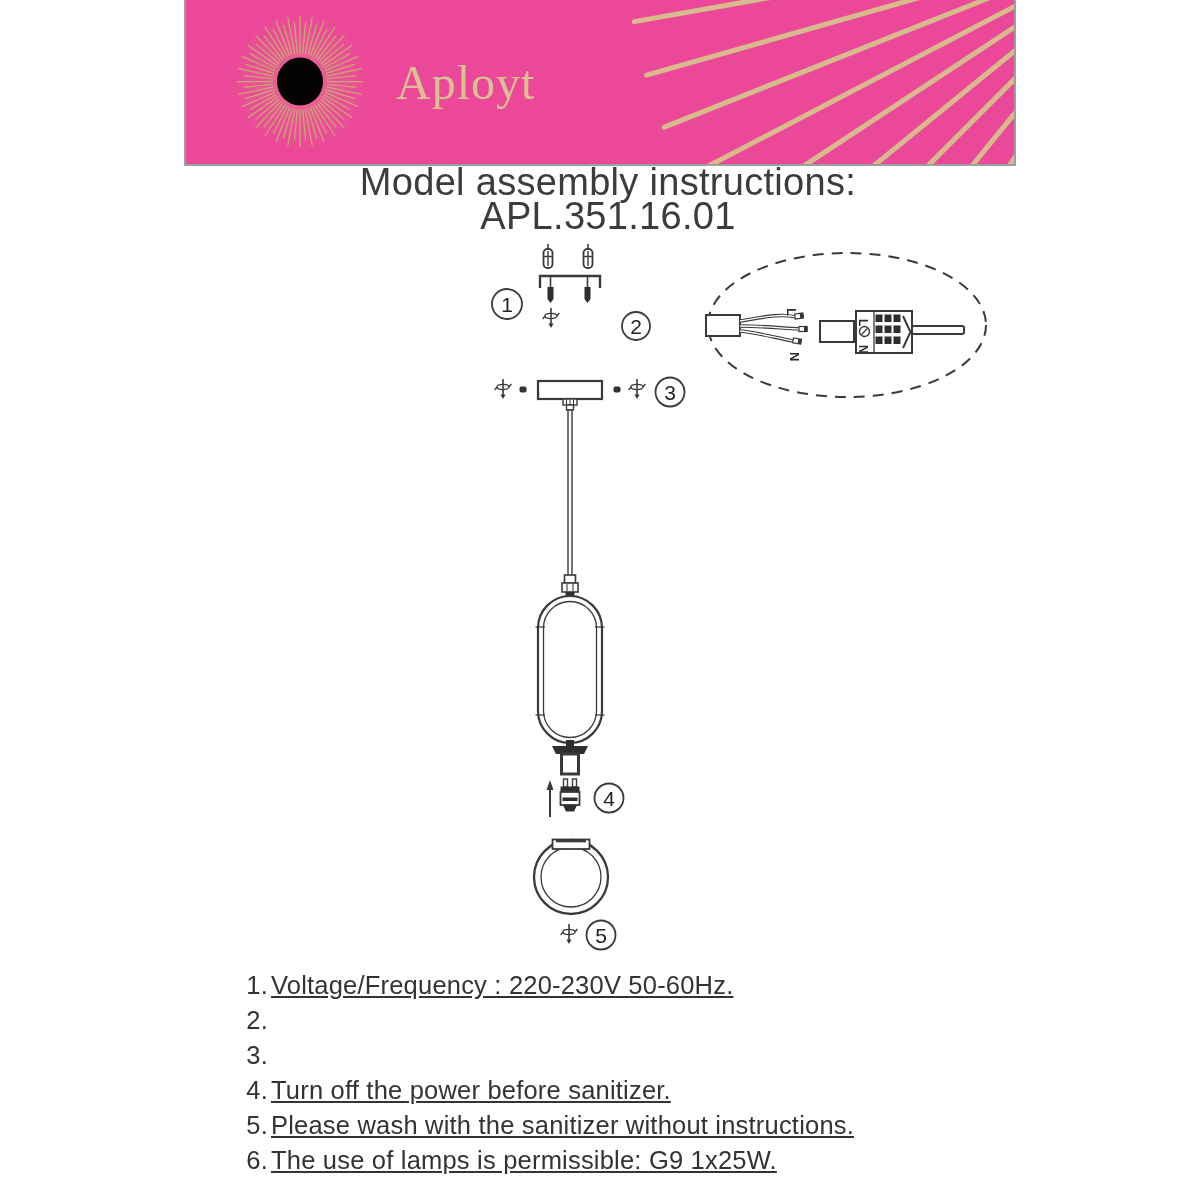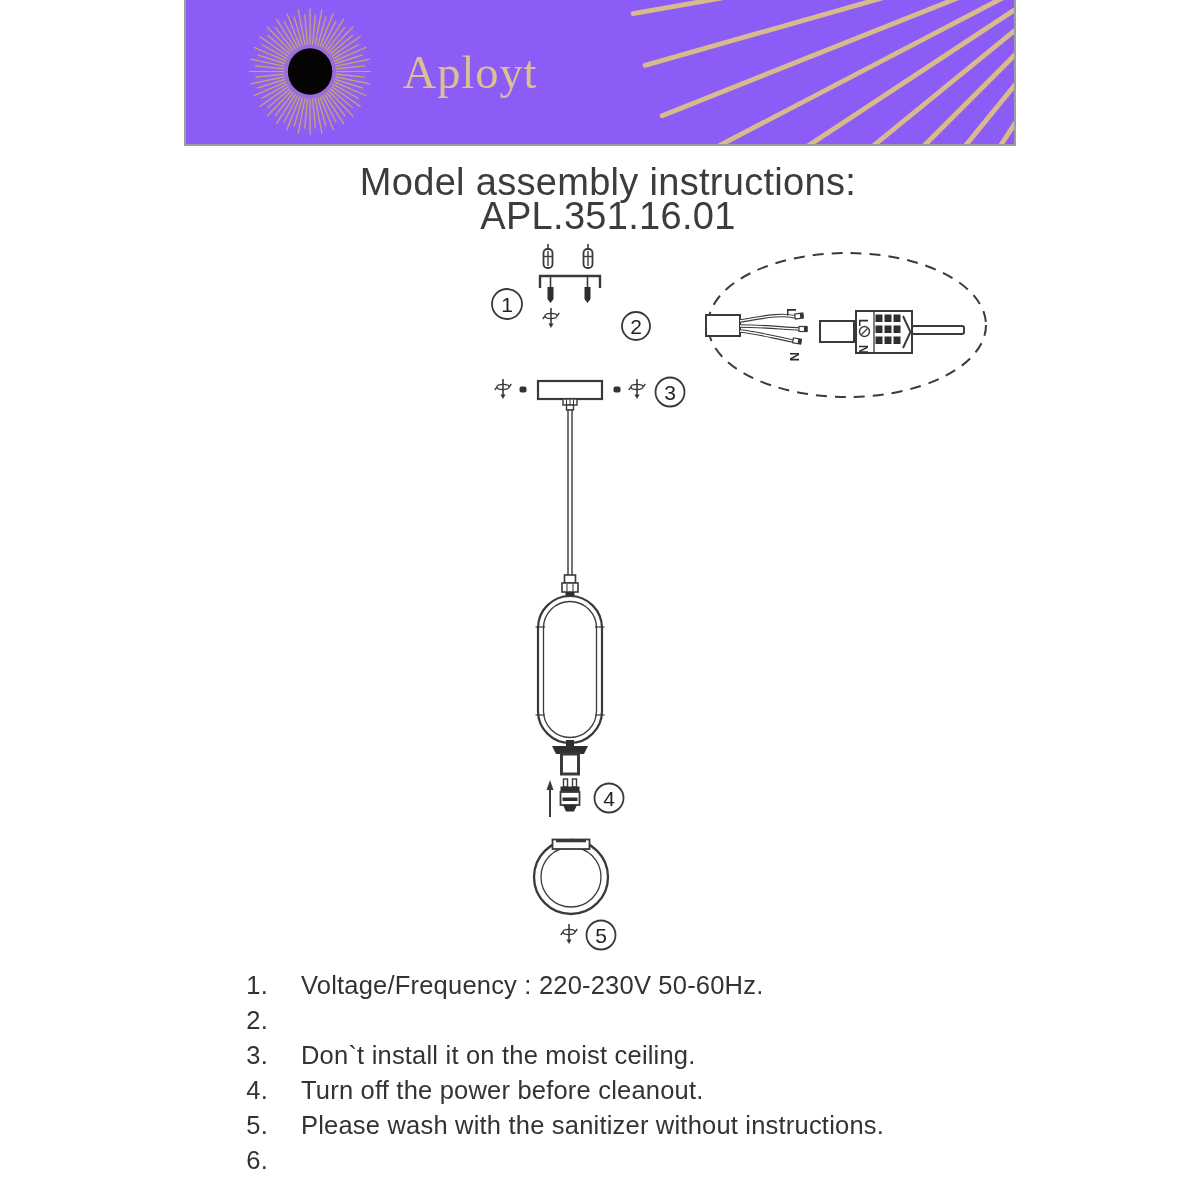--- a/index.html
+++ b/index.html
@@ -1,37 +1,37 @@
 <!DOCTYPE html>
 <html><head>
 <meta charset="utf-8">
 <style>
   html,body{margin:0;padding:0;}
   body{
     width:1200px;height:1200px;position:relative;overflow:hidden;
     background:#ffffff;font-family:"Liberation Sans",sans-serif;
   }
   .banner{
-    position:absolute;left:184px;top:0;width:832px;height:146px;
-    background:#8b5cf6;border:2px solid #9e9e9e;border-top:none;box-sizing:border-box;
+    position:absolute;left:184px;top:0;width:832px;height:166px;
+    background:#ec4899;border:2px solid #9e9e9e;border-top:none;box-sizing:border-box;
   }
   .banner svg{display:block;width:100%;height:100%;}
   .title-block{
     position:absolute;left:8px;top:165px;width:1200px;text-align:center;
     color:#3c3c3c;font-size:38px;line-height:34px;letter-spacing:.3px;
   }
   .diagram{position:absolute;left:0;top:0;width:1200px;height:1200px;}
   .diagram *{vector-effect:none;}
   .instructions{
     position:absolute;left:236px;top:971px;font-size:25.5px;color:#333333;
     letter-spacing:.2px;
   }
   .inst-row{display:flex;align-items:flex-start;height:35px;}
   .inst-num{flex:none;width:32px;text-align:right;}
-  .inst-txt{margin-left:33px;white-space:nowrap;}
+  .inst-txt{margin-left:3px;white-space:nowrap;text-decoration:underline;}
   .badge-text{font-size:21px;fill:#222;}
   .wire-label{font-size:13px;font-weight:bold;fill:#2e2e2e;}
   .wire-label-sm{font-size:12px;font-weight:bold;fill:#2e2e2e;}
 </style>
 </head>
 <body>
 
 <div class="banner">
   <svg viewBox="0 0 828 149">
     <defs>
@@ -296,26 +296,26 @@
 <div class="instructions">
   <div class="inst-row">
     <span class="inst-num">1.</span>
     <span class="inst-txt">Voltage/Frequency : 220-230V 50-60Hz.</span>
   </div>
   <div class="inst-row">
     <span class="inst-num">2.</span>
   </div>
   <div class="inst-row">
     <span class="inst-num">3.</span>
-    <span class="inst-txt">Don`t install it on the moist ceiling.</span>
   </div>
   <div class="inst-row">
     <span class="inst-num">4.</span>
-    <span class="inst-txt">Turn off the power before cleanout.</span>
+    <span class="inst-txt">Turn off the power before sanitizer.</span>
   </div>
   <div class="inst-row">
     <span class="inst-num">5.</span>
     <span class="inst-txt">Please wash with the sanitizer without instructions.</span>
   </div>
   <div class="inst-row">
     <span class="inst-num">6.</span>
+    <span class="inst-txt">The use of lamps is permissible: G9 1x25W.</span>
   </div>
 </div>
 
 </body></html>

